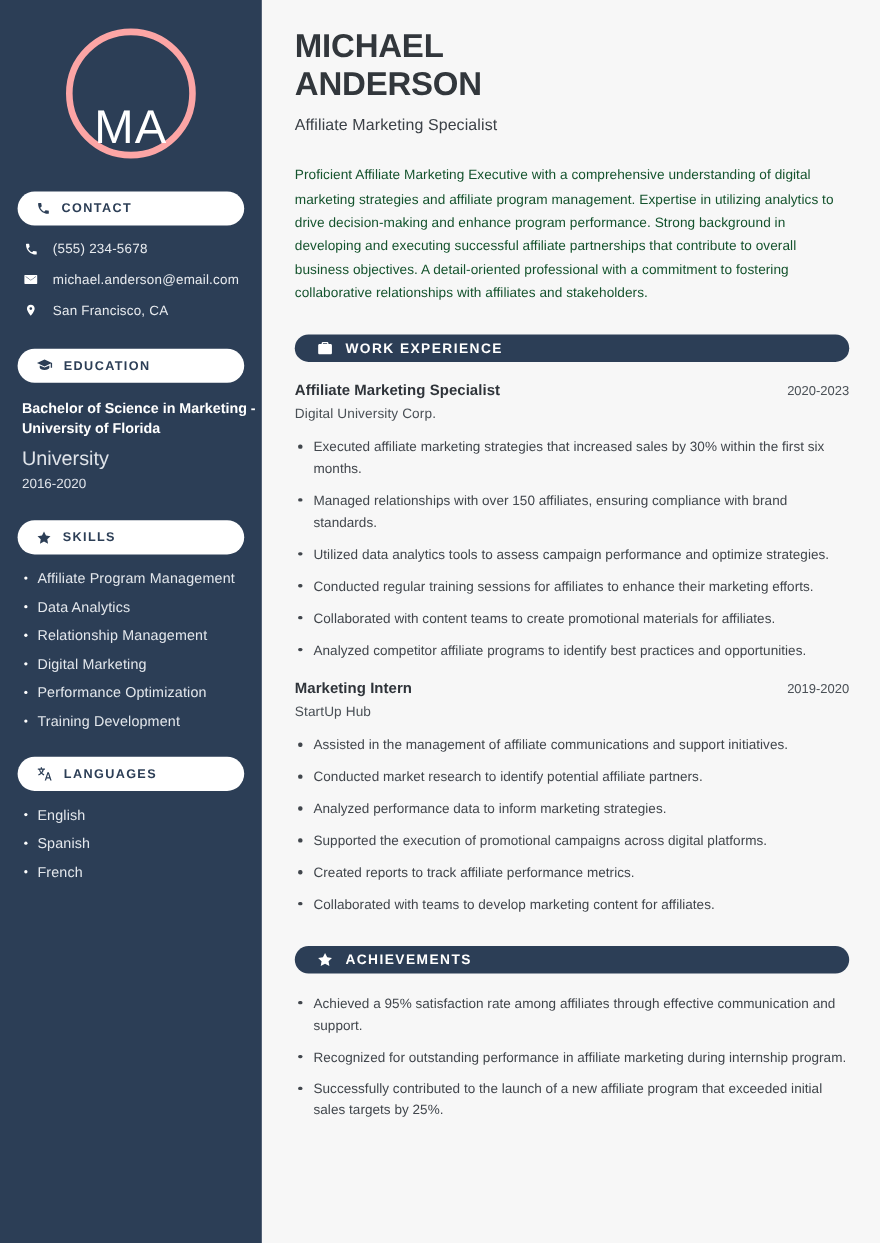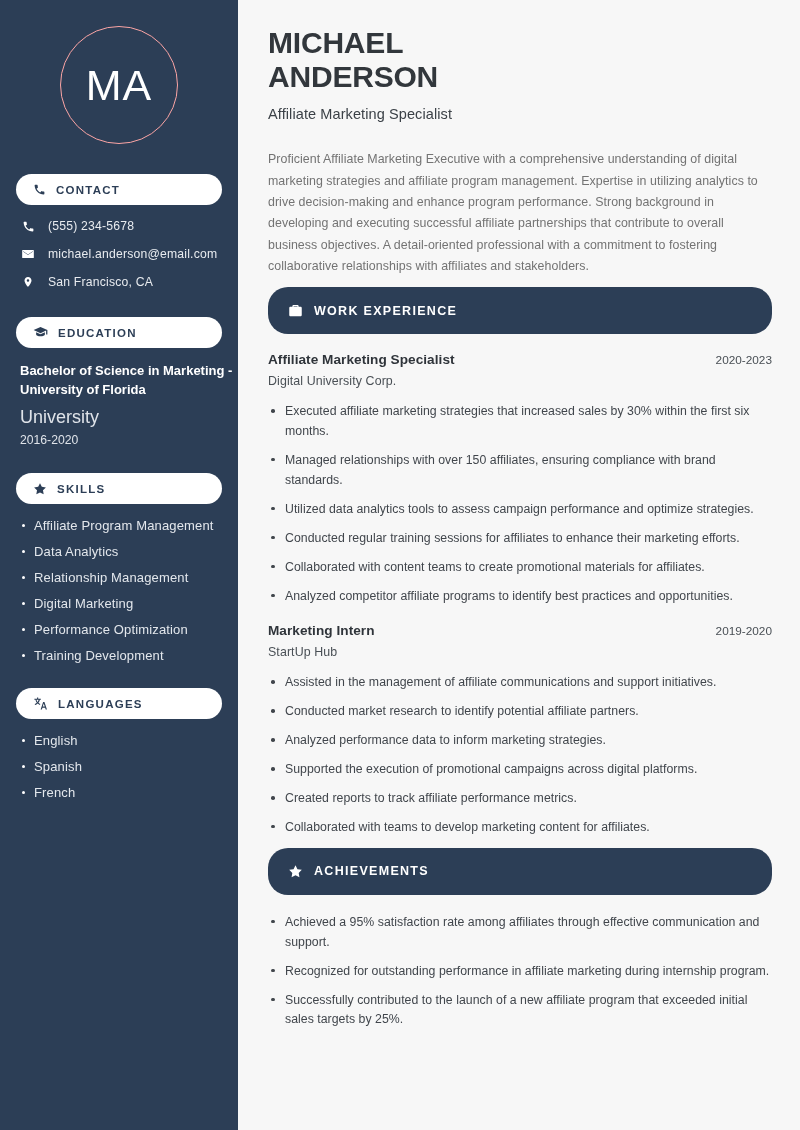--- a/index.html
+++ b/index.html
@@ -36,23 +36,23 @@
     display: flex;
     justify-content: center;
     align-items: center;
     padding-top: 26px;
     padding-bottom: 30px;
   }
   .avatar {
     width: 118px;
     height: 118px;
     border-radius: 50%;
-    border: 1px solid #fca5a5;
-    display: flex;
-    align-items: center;
+    border: 6px solid #fca5a5;
+    display: flex;
+    align-items: flex-end;
     justify-content: center;
     color: #ffffff;
     font-size: 43px;
     font-weight: 400;
     letter-spacing: 1px;
     line-height: 1;
   }
 
   .pill {
     background: #ffffff;
@@ -151,34 +151,34 @@
     font-size: 14.5px;
     color: #3b4147;
     margin-top: 13px;
     letter-spacing: .1px;
   }
 
   .summary {
     margin-top: 27px;
     font-size: 12.4px;
     line-height: 1.72;
-    color: #737373;
+    color: #14532d;
     letter-spacing: .05px;
   }
 
   .section-bar {
     background: #2c3e56;
     color: #ffffff;
     border-radius: 20px;
-    height: 47px;
+    height: 25px;
     display: flex;
     align-items: center;
     gap: 11px;
     padding-left: 20px;
-    margin-top: 10px;
+    margin-top: 27px;
     margin-bottom: 18px;
   }
   .section-bar .sec-label {
     font-size: 12.5px;
     font-weight: bold;
     letter-spacing: 1.3px;
     text-transform: uppercase;
   }
   .section-bar .ic { display: flex; align-items: center; }
 

